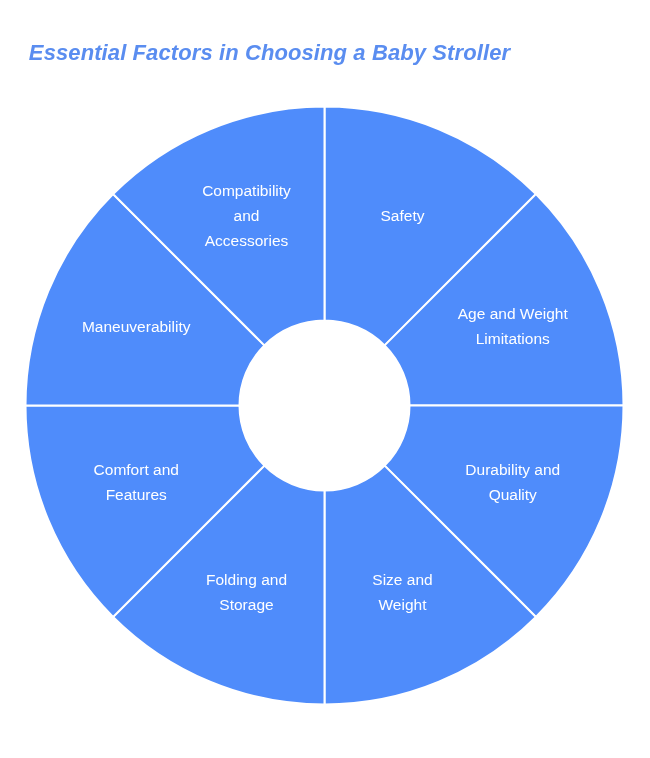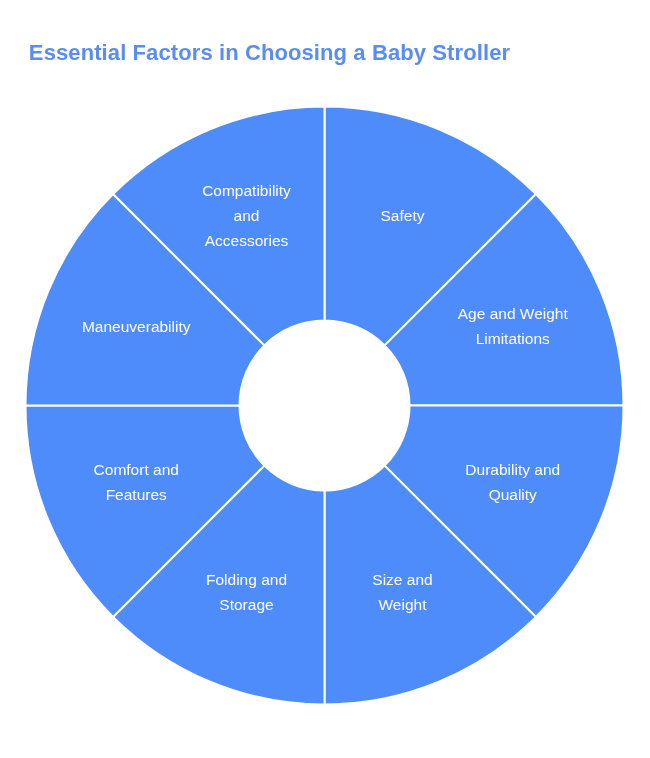--- a/index.html
+++ b/index.html
@@ -18,20 +18,21 @@
     position: absolute;
     left: 0;
     top: 40px;
     width: 539px;
     text-align: center;
     font-size: 22px;
     font-weight: bold;
     color: #5A8DF0;
     letter-spacing: 0.1px;
     white-space: nowrap;
+    font-style: italic;
   }
   #donut-wrap {
     position: absolute;
     left: 0;
     top: 0;
     width: 650px;
     height: 758px;
   }
   #donut-svg {
     display: block;

